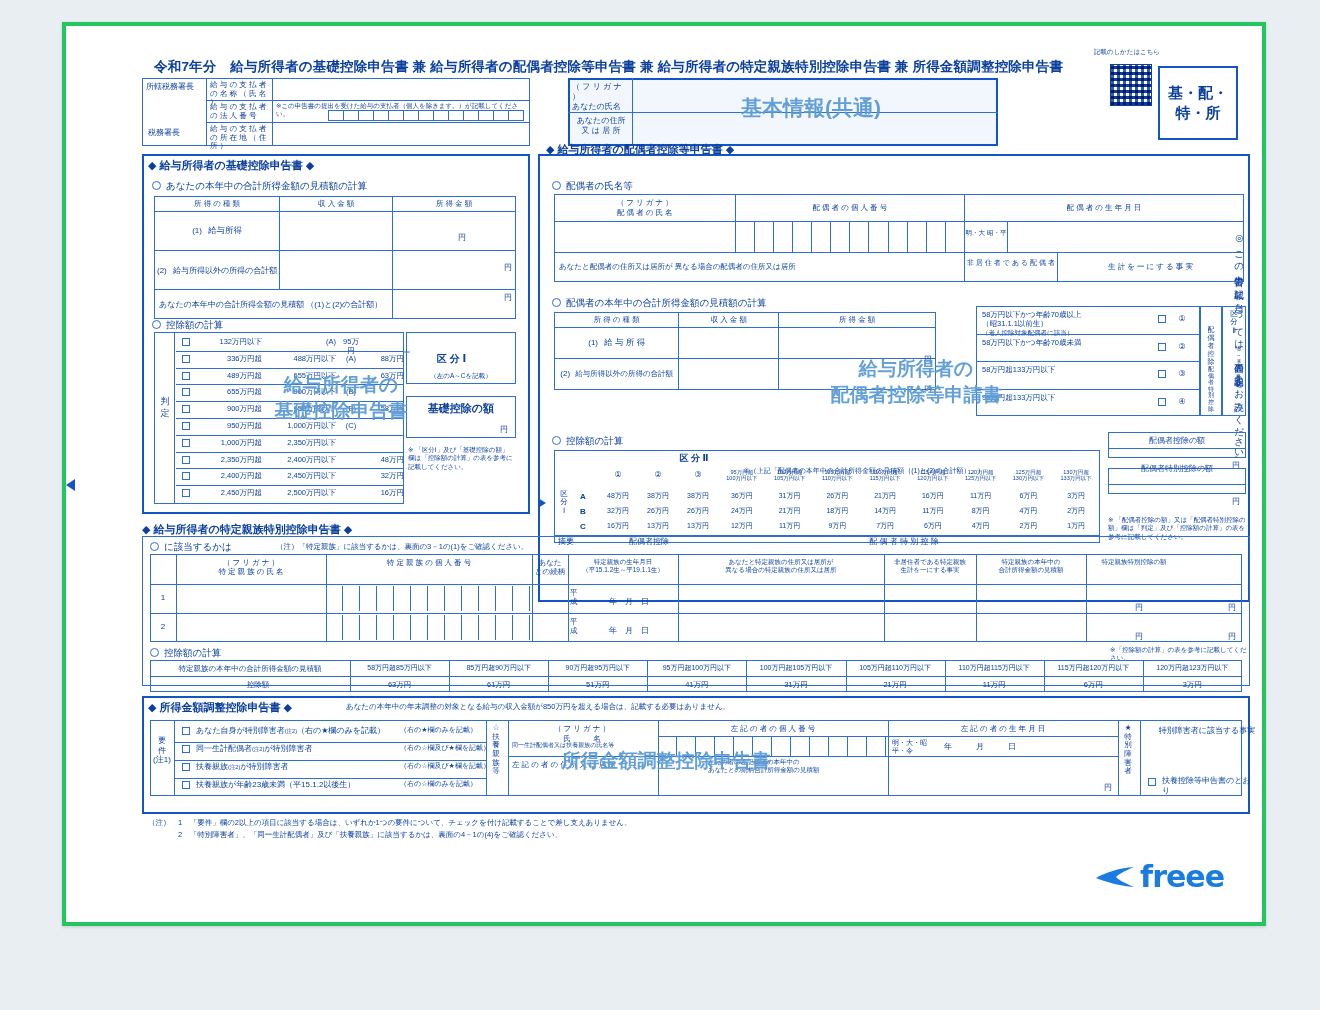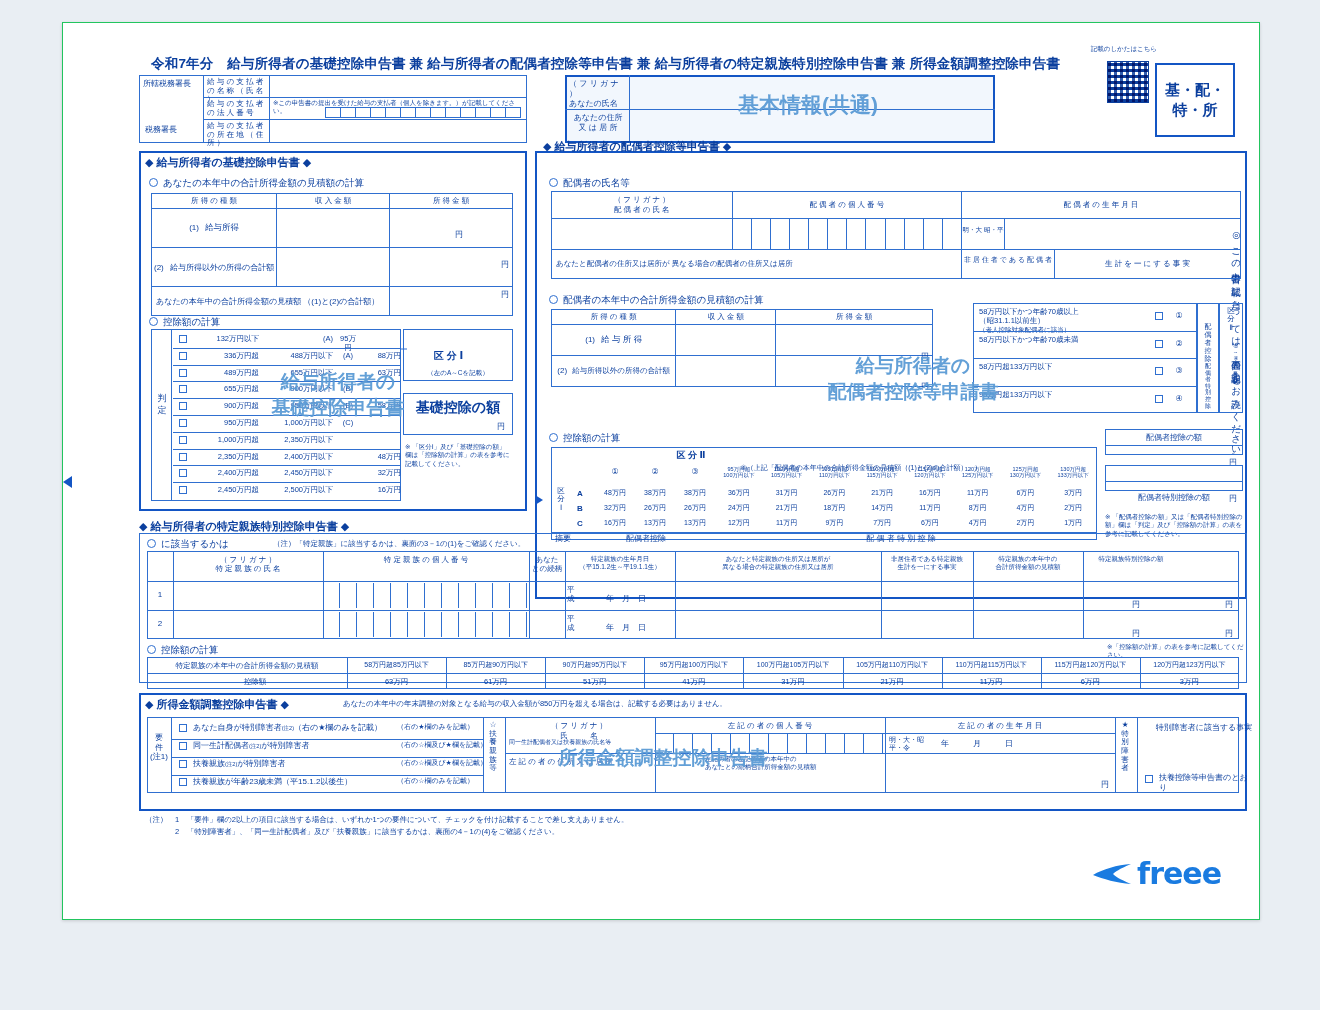--- a/index.html
+++ b/index.html
@@ -5,21 +5,21 @@
   html,body{margin:0;padding:0;}
   body{
     width:1320px;height:1010px;
     background:#e9eef3;
     font-family:"Liberation Sans","DejaVu Sans",sans-serif;
     color:#0b3f9e;
     overflow:hidden;
   }
   .page{
     position:absolute;left:62px;top:22px;width:1196px;height:896px;
-    background:#fff;border:1px solid #22c55e;box-shadow:0 1px 3px rgba(0,0,0,.15);
+    background:#fff;border:4px solid #22c55e;box-shadow:0 1px 3px rgba(0,0,0,.15);
   }
   .sheet{position:absolute;left:10px;top:10px;width:1176px;height:876px;}
   .doc-title{
     position:absolute;left:78px;top:22px;width:1040px;
     font-size:13.5px;font-weight:bold;color:#0b3f9e;letter-spacing:.2px;
     white-space:nowrap;
   }
   .note-qr{position:absolute;right:92px;top:12px;font-size:7px;color:#0b3f9e;}
   
   .bx{position:absolute;box-sizing:border-box;border:1px solid #2f6fd0;}
@@ -161,21 +161,21 @@
   <div class="circ" style="left:76px;top:284px;"></div>
   <div class="lbl md" style="left:90px;top:283px;">控除額の計算</div>
 
   <div class="bx" style="left:78px;top:296px;width:250px;height:172px;"></div>
   <div class="vr" style="left:98px;top:296px;height:172px;"></div>
   <div class="lbl" style="left:82px;top:360px;width:14px;text-align:center;line-height:1.3;font-size:9px;">判<br>定</div>
   <div class="bx" style="left:330px;top:296px;width:110px;height:52px;"></div>
   <div class="lbl c bold" style="left:330px;top:317px;width:91px;font-size:10px;">区 分 Ⅰ</div>
   <div class="lbl c tiny" style="left:330px;top:336px;width:110px;">（左のA～Cを記載）</div>
   <div class="bx" style="left:330px;top:360px;width:110px;height:42px;"></div>
-  <div class="lbl c bold" style="left:330px;top:366px;width:110px;font-size:14px;">基礎控除の額</div>
+  <div class="lbl c bold" style="left:330px;top:366px;width:110px;font-size:11px;">基礎控除の額</div>
   <div class="yen" style="left:424px;top:388px;">円</div>
   <div class="lbl tiny" style="left:332px;top:410px;width:106px;line-height:1.3;">※ 「区分Ⅰ」及び「基礎控除の額」欄は「控除額の計算」の表を参考に記載してください。</div>
 
   <div id="basic-ranges">
         <div class="chk" style="left:106px;top:302px;"></div>
         <div class="lbl" style="left:122px;top:301px;width:64px;text-align:right;font-size:7.5px;">132万円以下</div>
         <div class="lbl" style="left:190px;top:301px;width:70px;text-align:right;font-size:7.5px;">(A)</div>
         <div class="lbl" style="left:264px;top:301px;width:22px;text-align:center;font-size:7.5px;">95万円</div>
         <div class="lbl" style="left:288px;top:301px;width:40px;text-align:right;font-size:7.5px;"></div>
         <div class="hr" style="left:100px;top:314.8px;width:228px;"></div>
@@ -411,21 +411,21 @@
         <div class="lbl c" style="left:518px;top:501px;width:110px;font-size:8px;">配偶者控除</div>
         <div class="lbl c" style="left:638px;top:501px;width:380px;font-size:8px;">配 偶 者 特 別 控 除</div>
       </div>
   <div class="arrow-s" style="left:462px;top:462px;"></div>
 
   <div class="bx" style="left:1032px;top:396px;width:138px;height:26px;"></div>
   <div class="lbl c" style="left:1032px;top:400px;width:138px;font-size:8px;">配偶者控除の額</div>
   <div class="yen" style="left:1156px;top:424px;">円</div>
   <div class="hr" style="left:1032px;top:412px;width:138px;"></div>
   <div class="bx" style="left:1032px;top:432px;width:138px;height:26px;"></div>
-  <div class="lbl c" style="left:1032px;top:460px;width:138px;font-size:8px;">配偶者特別控除の額</div>
+  <div class="lbl c" style="left:1032px;top:428px;width:138px;font-size:8px;">配偶者特別控除の額</div>
   <div class="hr" style="left:1032px;top:448px;width:138px;"></div>
   <div class="yen" style="left:1156px;top:460px;">円</div>
   <div class="lbl tiny" style="left:1032px;top:480px;width:140px;line-height:1.3;">※ 「配偶者控除の額」又は「配偶者特別控除の額」欄は「判定」及び「控除額の計算」の表を参考に記載してください。</div>
 
   <div class="watermark" style="left:640px;top:320px;width:400px;font-size:19px;">
     給与所得者の<br>配偶者控除等申請書
   </div>
 
   <div class="sectitle" style="left:66px;top:486px;">◆ 給与所得者の特定親族特別控除申告書 ◆</div>
   <div class="bx" style="left:66px;top:500px;width:1108px;height:150px;"></div>

